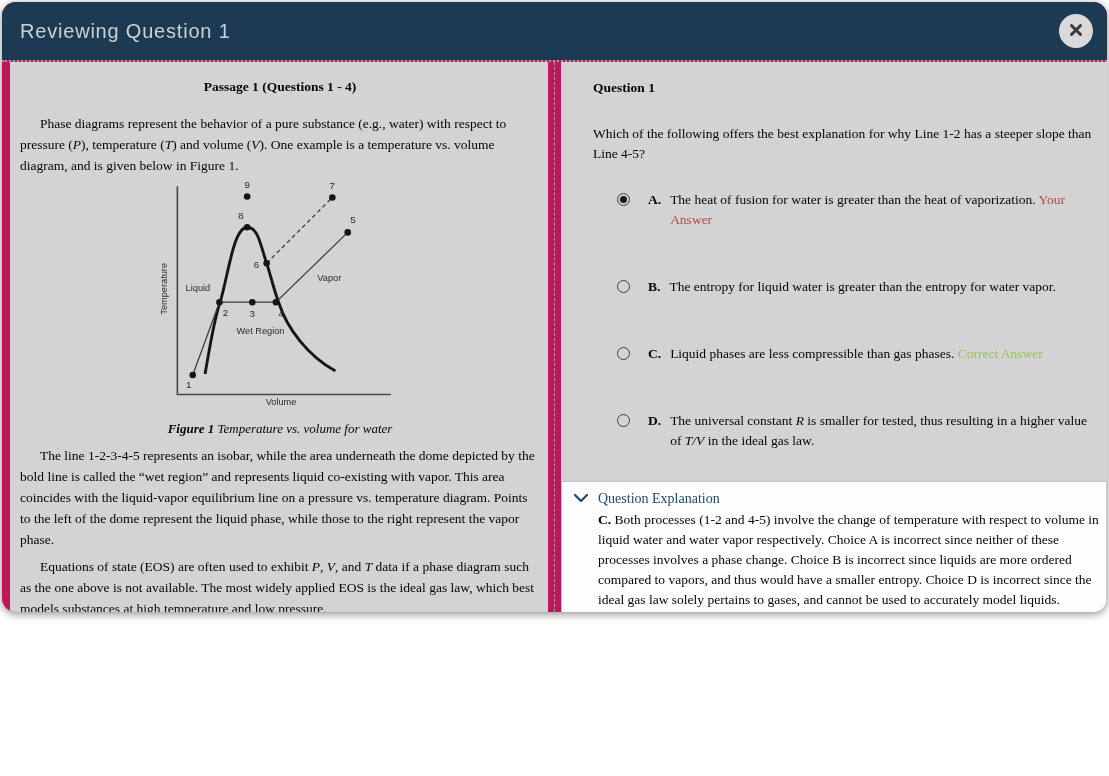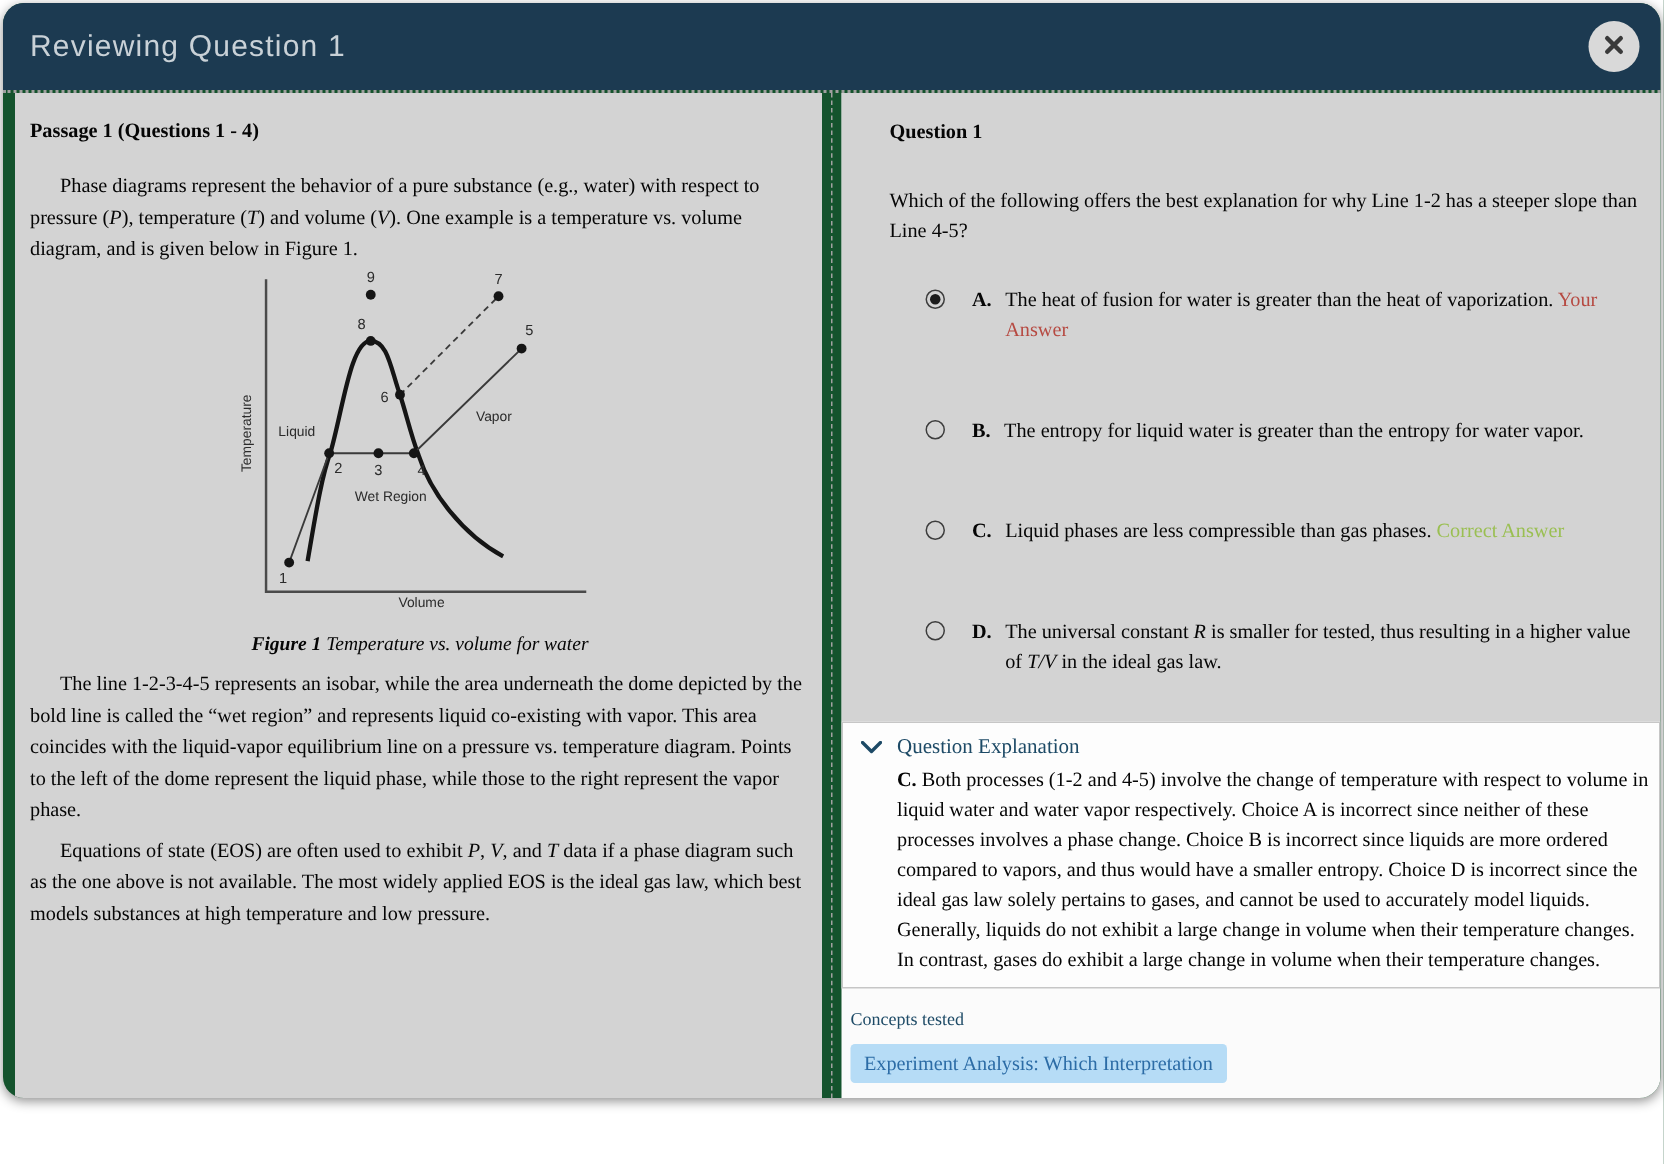--- a/index.html
+++ b/index.html
@@ -1,19 +1,19 @@
 <!DOCTYPE html>
 <html><head>
 <meta charset="utf-8">
 <style>
   * { box-sizing: border-box; margin: 0; padding: 0; }
   html,body { width:1109px; height:776px; background:#ffffff; font-family:"Liberation Serif", serif; }
   .window {
-    position:absolute; left:2px; top:2px; width:1105px; height:730px;
-    background:#14532d; border-radius:14px; overflow:hidden;
+    position:absolute; left:2px; top:2px; width:1105px; height:610px;
+    background:#be185d; border-radius:14px; overflow:hidden;
     box-shadow:0 2px 8px rgba(0,0,0,.45);
   }
   .titlebar {
     height:58px; background:#1c3a51; display:flex; align-items:center;
     padding:0 14px 0 18px;
   }
   .titlebar h1 {
     font-family:"Liberation Sans", sans-serif; font-weight:500;
     font-size:20px; letter-spacing:.8px; color:#c9d1d7; flex:1;
   }
@@ -25,21 +25,21 @@
   .content {
     position:absolute; top:58px; left:0; right:0; bottom:0;
     border-top:2px dotted #9f9f9f; display:flex;
   }
   
   .passage-panel {
     margin-left:8px; width:538px; background:#d3d3d3;
     padding:14px 8px 0 10px; font-size:13.5px; line-height:21px; color:#050505;
     overflow:hidden;
   }
-  .passage-heading { font-size:13.5px; font-weight:bold; }
+  .passage-heading { font-size:13.5px; font-weight:bold;text-align:center; }
   .passage-panel p { text-indent:20px; margin-top:16px; }
   .passage-panel p.tight { margin-top:6px; }
   .figure-wrap { text-align:center; margin-top:2px; }
   .figure-caption { font-size:13px; margin-top:0; }
   .figure-caption .cap-label { font-weight:bold; font-style:italic; }
   .figure-caption .cap-rest { font-style:italic;margin-top:44px; }
   .divider { width:13px; position:relative; }
   .divider::after {
     content:""; position:absolute; left:6px; top:0; bottom:0;
     border-left:1px dashed #a2a2a2;

